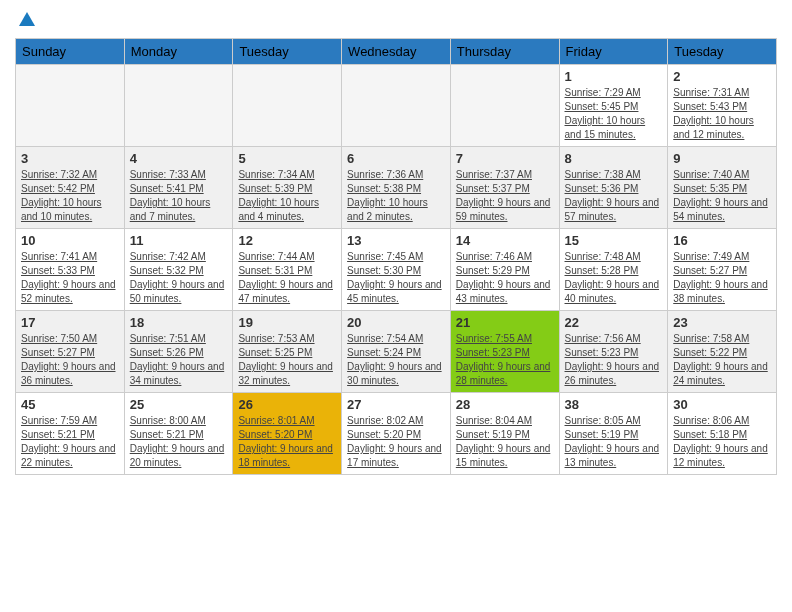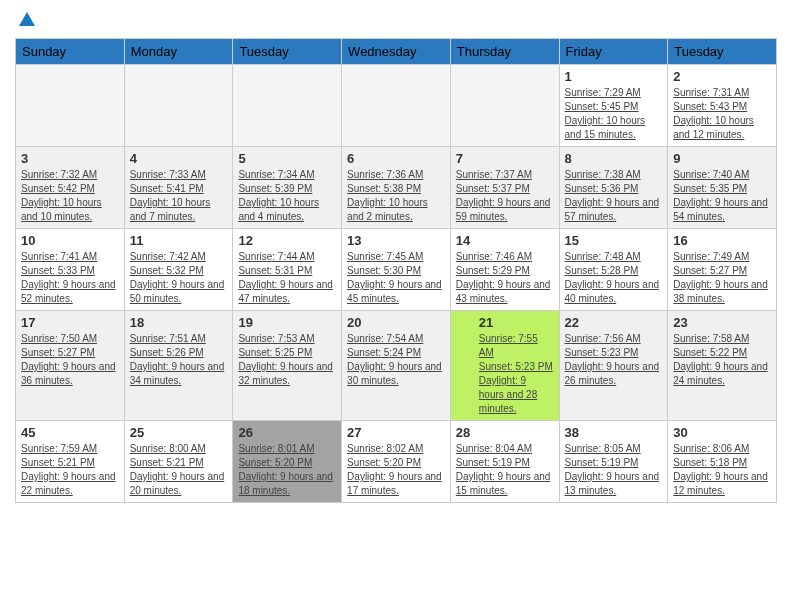--- a/index.html
+++ b/index.html
@@ -221,21 +221,21 @@
             <div class="day-info">Sunrise: 7:51 AM<br>Sunset: 5:26 PM<br>Daylight: 9 hours and 34 minutes.</div>
           </td>
           <td style="background: rgb(240, 240, 240);">
             <div class="day-number">19</div>
             <div class="day-info">Sunrise: 7:53 AM<br>Sunset: 5:25 PM<br>Daylight: 9 hours and 32 minutes.</div>
           </td>
           <td style="background: rgb(240, 240, 240);">
             <div class="day-number">20</div>
             <div class="day-info">Sunrise: 7:54 AM<br>Sunset: 5:24 PM<br>Daylight: 9 hours and 30 minutes.</div>
           </td>
-          <td style="background: #bef264; padding-left: 28px;">
+          <td style="background: #84cc16;">
             <div class="day-number">21</div>
             <div class="day-info">Sunrise: 7:55 AM<br>Sunset: 5:23 PM<br>Daylight: 9 hours and 28 minutes.</div>
           </td>
           <td style="background: rgb(240, 240, 240);">
             <div class="day-number">22</div>
             <div class="day-info">Sunrise: 7:56 AM<br>Sunset: 5:23 PM<br>Daylight: 9 hours and 26 minutes.</div>
           </td>
           <td style="background: rgb(240, 240, 240);">
             <div class="day-number">23</div>
             <div class="day-info">Sunrise: 7:58 AM<br>Sunset: 5:22 PM<br>Daylight: 9 hours and 24 minutes.</div>
@@ -243,21 +243,21 @@
         </tr>
         <tr>
           <td style="background: rgb(255, 255, 255);">
             <div class="day-number">45</div>
             <div class="day-info">Sunrise: 7:59 AM<br>Sunset: 5:21 PM<br>Daylight: 9 hours and 22 minutes.</div>
           </td>
           <td style="background: rgb(255, 255, 255);">
             <div class="day-number">25</div>
             <div class="day-info">Sunrise: 8:00 AM<br>Sunset: 5:21 PM<br>Daylight: 9 hours and 20 minutes.</div>
           </td>
-          <td style="background: #a3a3a3;">
+          <td style="background: #eab308;">
             <div class="day-number">26</div>
             <div class="day-info">Sunrise: 8:01 AM<br>Sunset: 5:20 PM<br>Daylight: 9 hours and 18 minutes.</div>
           </td>
           <td style="background: rgb(255, 255, 255);">
             <div class="day-number">27</div>
             <div class="day-info">Sunrise: 8:02 AM<br>Sunset: 5:20 PM<br>Daylight: 9 hours and 17 minutes.</div>
           </td>
           <td style="background: rgb(255, 255, 255); margin-left: 24px;">
             <div class="day-number">28</div>
             <div class="day-info">Sunrise: 8:04 AM<br>Sunset: 5:19 PM<br>Daylight: 9 hours and 15 minutes.</div>

